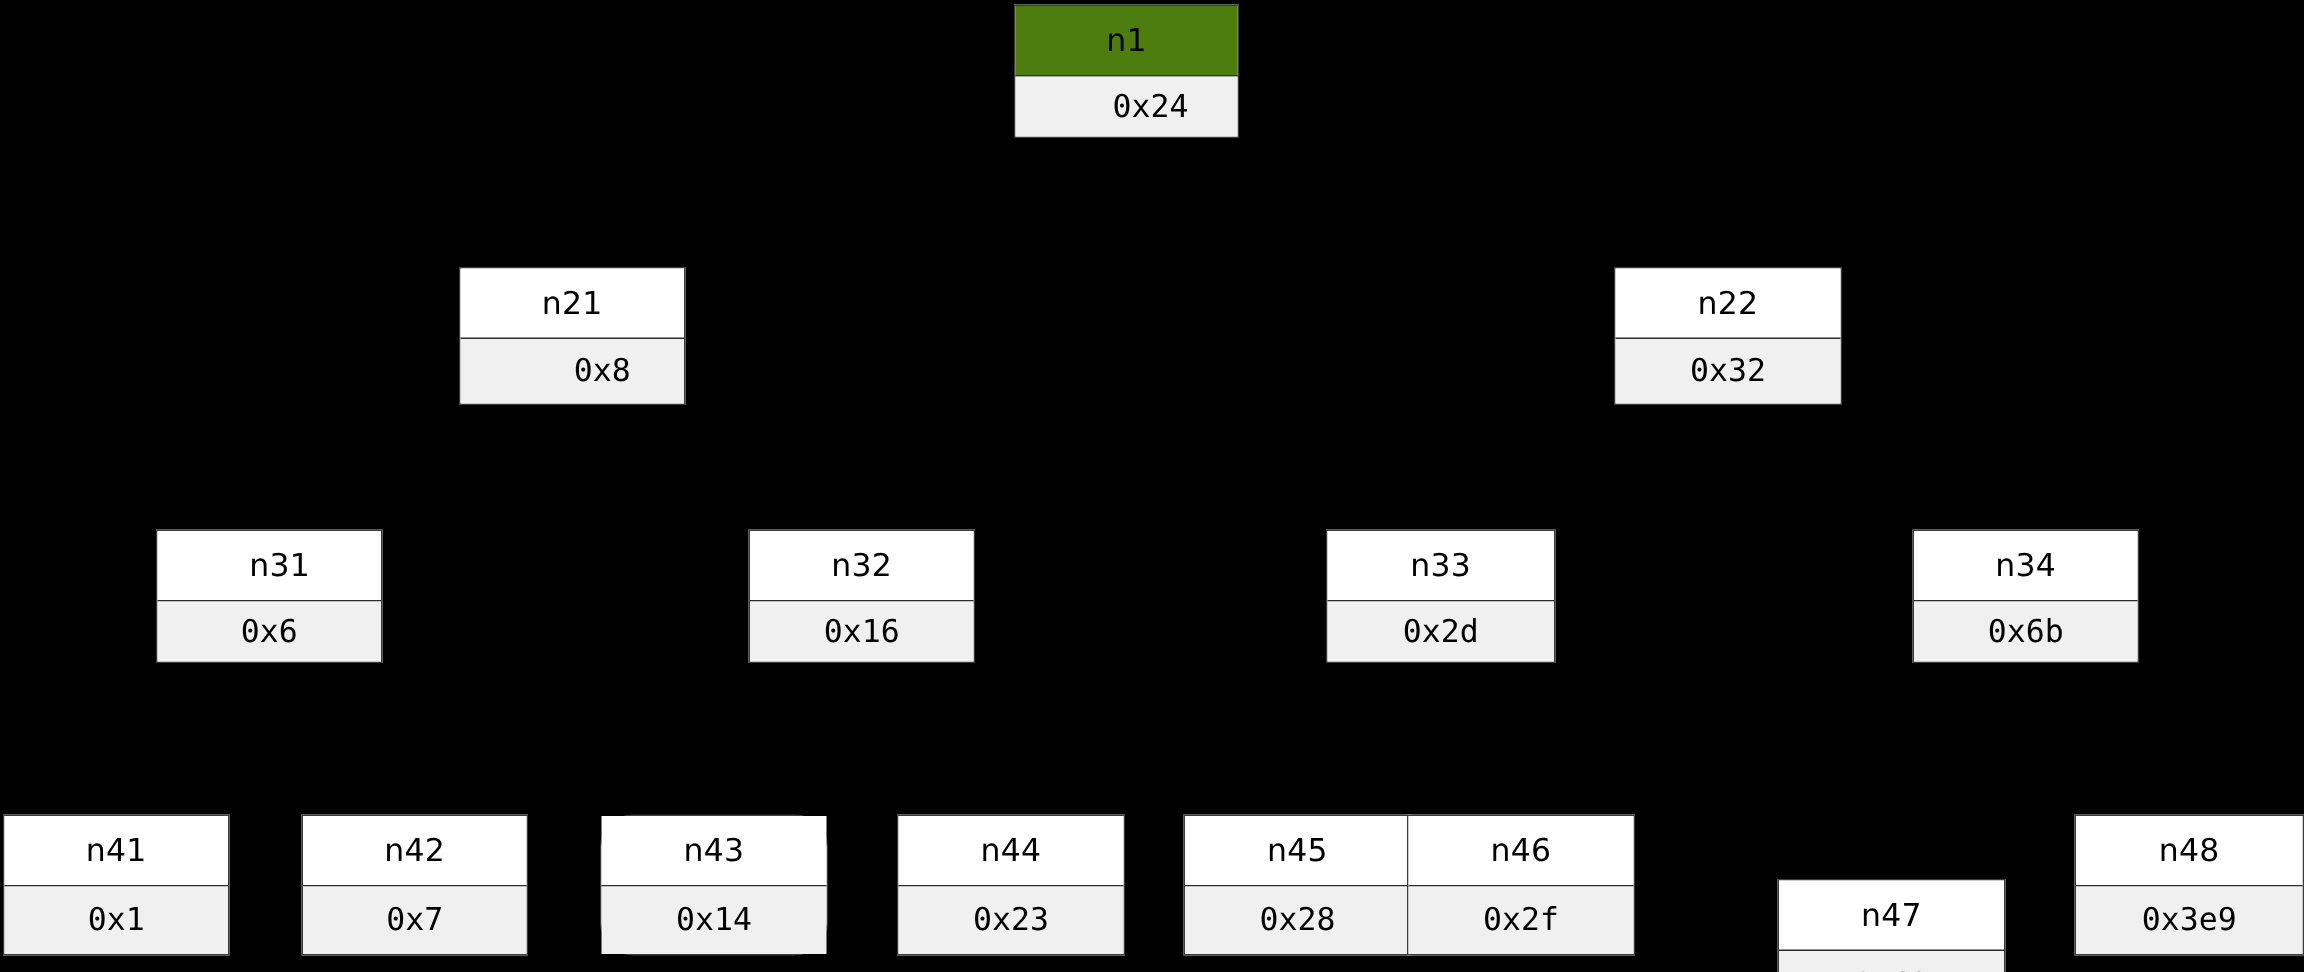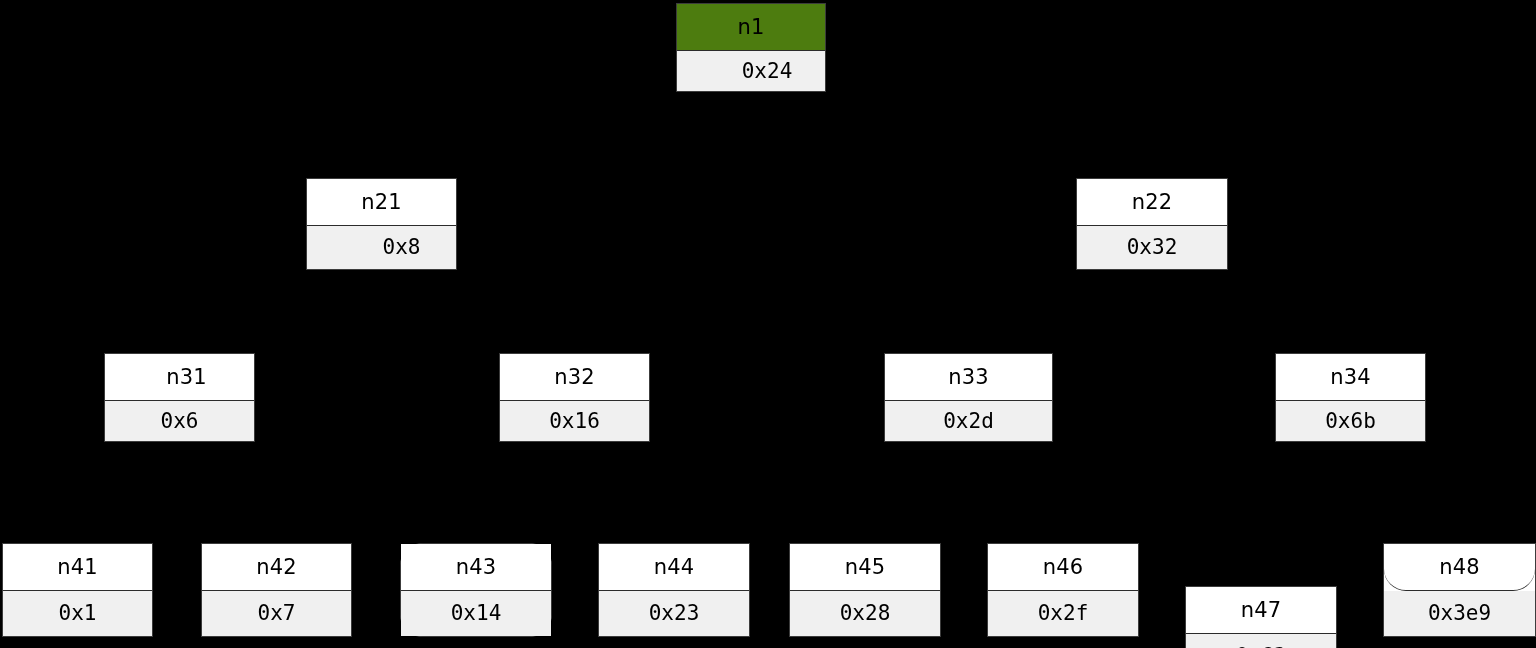--- a/index.html
+++ b/index.html
@@ -107,21 +107,21 @@
         <div class="node-value" style="background: rgb(240, 240, 240); color: rgb(0, 0, 0);">0x32</div>
       </div>
       <div class="tree-node" style="left: 104px; top: 353px; width: 151px; height: 89px; border-color: rgb(60, 60, 60);">
         <div class="node-name" style="background: rgb(255, 255, 255); color: rgb(0, 0, 0); padding-left: 14px;">n31</div>
         <div class="node-value" style="background: rgb(240, 240, 240); color: rgb(0, 0, 0);">0x6</div>
       </div>
       <div class="tree-node" style="left: 499px; top: 353px; width: 151px; height: 89px; border-color: rgb(60, 60, 60);">
         <div class="node-name" style="background: rgb(255, 255, 255); color: rgb(0, 0, 0);">n32</div>
         <div class="node-value" style="background: rgb(240, 240, 240); color: rgb(0, 0, 0);">0x16</div>
       </div>
-      <div class="tree-node" style="left: 884px; top: 353px; width: 169px; height: 89px; border-color: rgb(60, 60, 60);">
+      <div class="tree-node" style="left: 884px; top: 353px; width: 153px; height: 89px; border-color: rgb(60, 60, 60);">
         <div class="node-name" style="background: rgb(255, 255, 255); color: rgb(0, 0, 0);">n33</div>
         <div class="node-value" style="background: rgb(240, 240, 240); color: rgb(0, 0, 0);">0x2d</div>
       </div>
       <div class="tree-node" style="left: 1275px; top: 353px; width: 151px; height: 89px; border-color: rgb(60, 60, 60);">
         <div class="node-name" style="background: rgb(255, 255, 255); color: rgb(0, 0, 0);">n34</div>
         <div class="node-value" style="background: rgb(240, 240, 240); color: rgb(0, 0, 0);">0x6b</div>
       </div>
       <div class="tree-node" style="left: 2px; top: 543px; width: 151px; height: 94px; border-color: rgb(60, 60, 60); justify-content: space-between;">
         <div class="node-name" style="background: rgb(255, 255, 255); color: rgb(0, 0, 0);">n41</div>
         <div class="node-value" style="background: rgb(240, 240, 240); color: rgb(0, 0, 0);">0x1</div>
@@ -135,26 +135,26 @@
         <div class="node-value" style="background: rgb(240, 240, 240); color: rgb(0, 0, 0);">0x14</div>
       </div>
       <div class="tree-node" style="left: 598px; top: 543px; width: 152px; height: 94px; border-color: rgb(60, 60, 60);">
         <div class="node-name" style="background: rgb(255, 255, 255); color: rgb(0, 0, 0);">n44</div>
         <div class="node-value" style="background: rgb(240, 240, 240); color: rgb(0, 0, 0);">0x23</div>
       </div>
       <div class="tree-node" style="left: 789px; top: 543px; width: 152px; height: 94px; border-color: rgb(60, 60, 60);">
         <div class="node-name" style="background: rgb(255, 255, 255); color: rgb(0, 0, 0);">n45</div>
         <div class="node-value" style="background: rgb(240, 240, 240); color: rgb(0, 0, 0);">0x28</div>
       </div>
-      <div class="tree-node" style="left: 987px; top: 543px; width: 152px; height: 94px; border-color: rgb(60, 60, 60);">
+      <div class="tree-node" style="left: 938px; top: 543px; width: 152px; height: 94px; border-color: rgb(60, 60, 60);">
         <div class="node-name" style="background: rgb(255, 255, 255); color: rgb(0, 0, 0);">n46</div>
         <div class="node-value" style="background: rgb(240, 240, 240); color: rgb(0, 0, 0);">0x2f</div>
       </div>
       <div class="tree-node" style="left: 1185px; top: 543px; width: 152px; height: 94px; border-color: rgb(60, 60, 60); margin-top: 43px;">
         <div class="node-name" style="background: rgb(255, 255, 255); color: rgb(0, 0, 0);">n47</div>
         <div class="node-value" style="background: rgb(240, 240, 240); color: rgb(0, 0, 0);">0x63</div>
       </div>
       <div class="tree-node" style="left: 1383px; top: 543px; width: 153px; height: 94px; border-color: rgb(60, 60, 60);">
-        <div class="node-name" style="background: rgb(255, 255, 255); color: rgb(0, 0, 0); border-radius: 22px;">n48</div>
+        <div class="node-name" style="background: rgb(255, 255, 255); color: rgb(0, 0, 0);">n48</div>
         <div class="node-value" style="background: rgb(240, 240, 240); color: rgb(0, 0, 0);">0x3e9</div>
       </div>
     </div>
 </div>
 
 </body></html>

